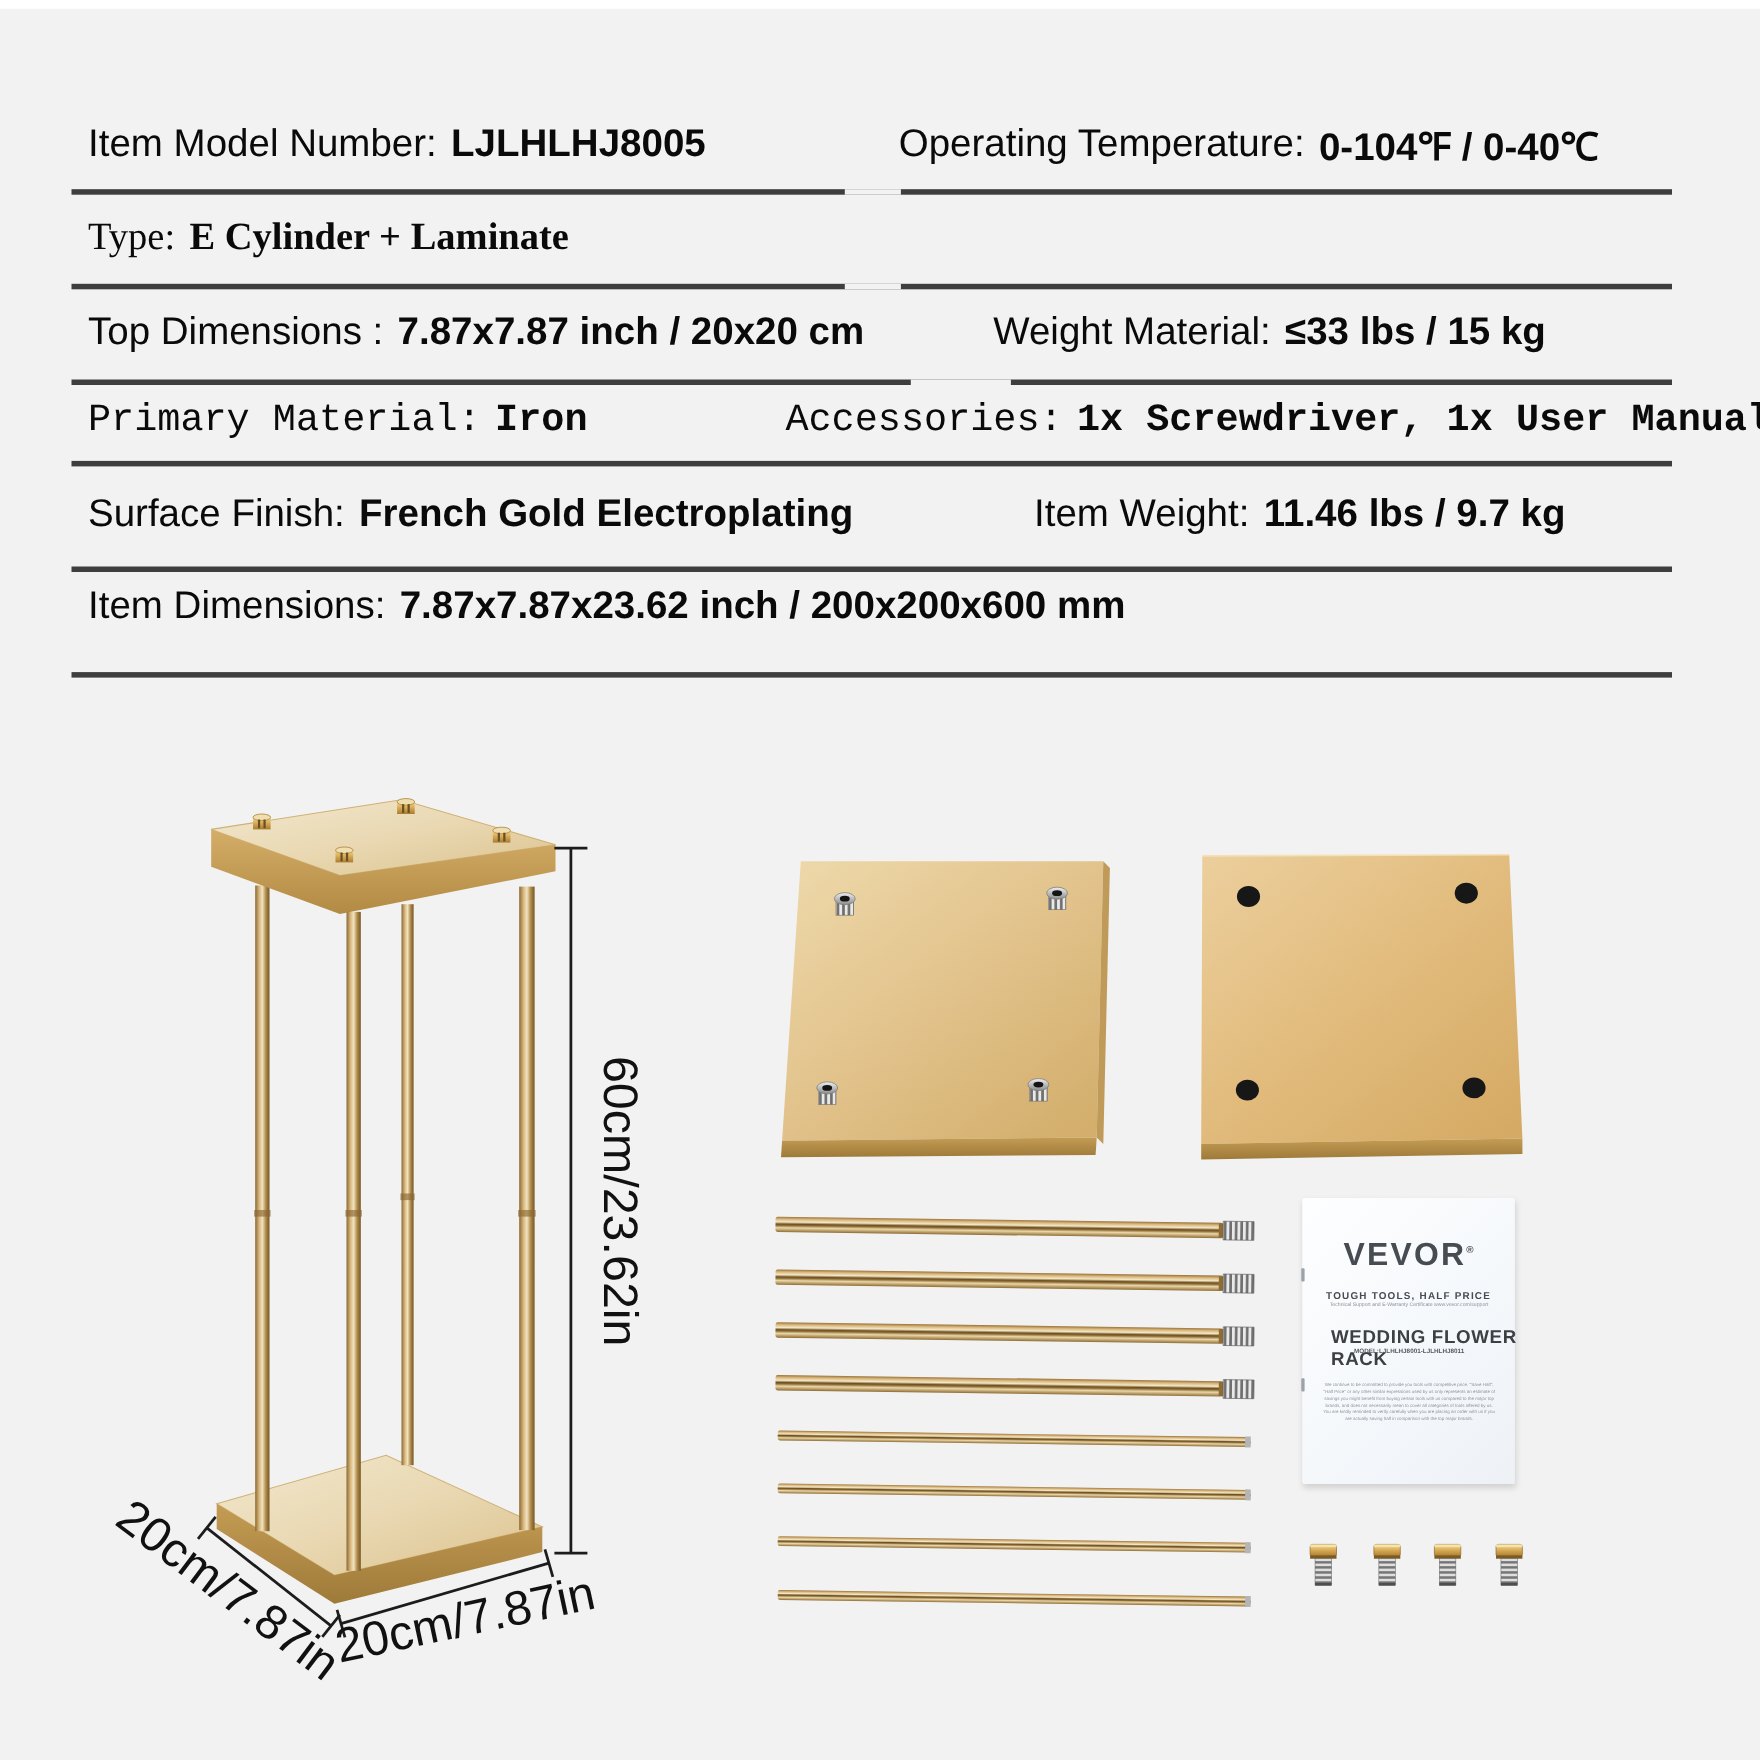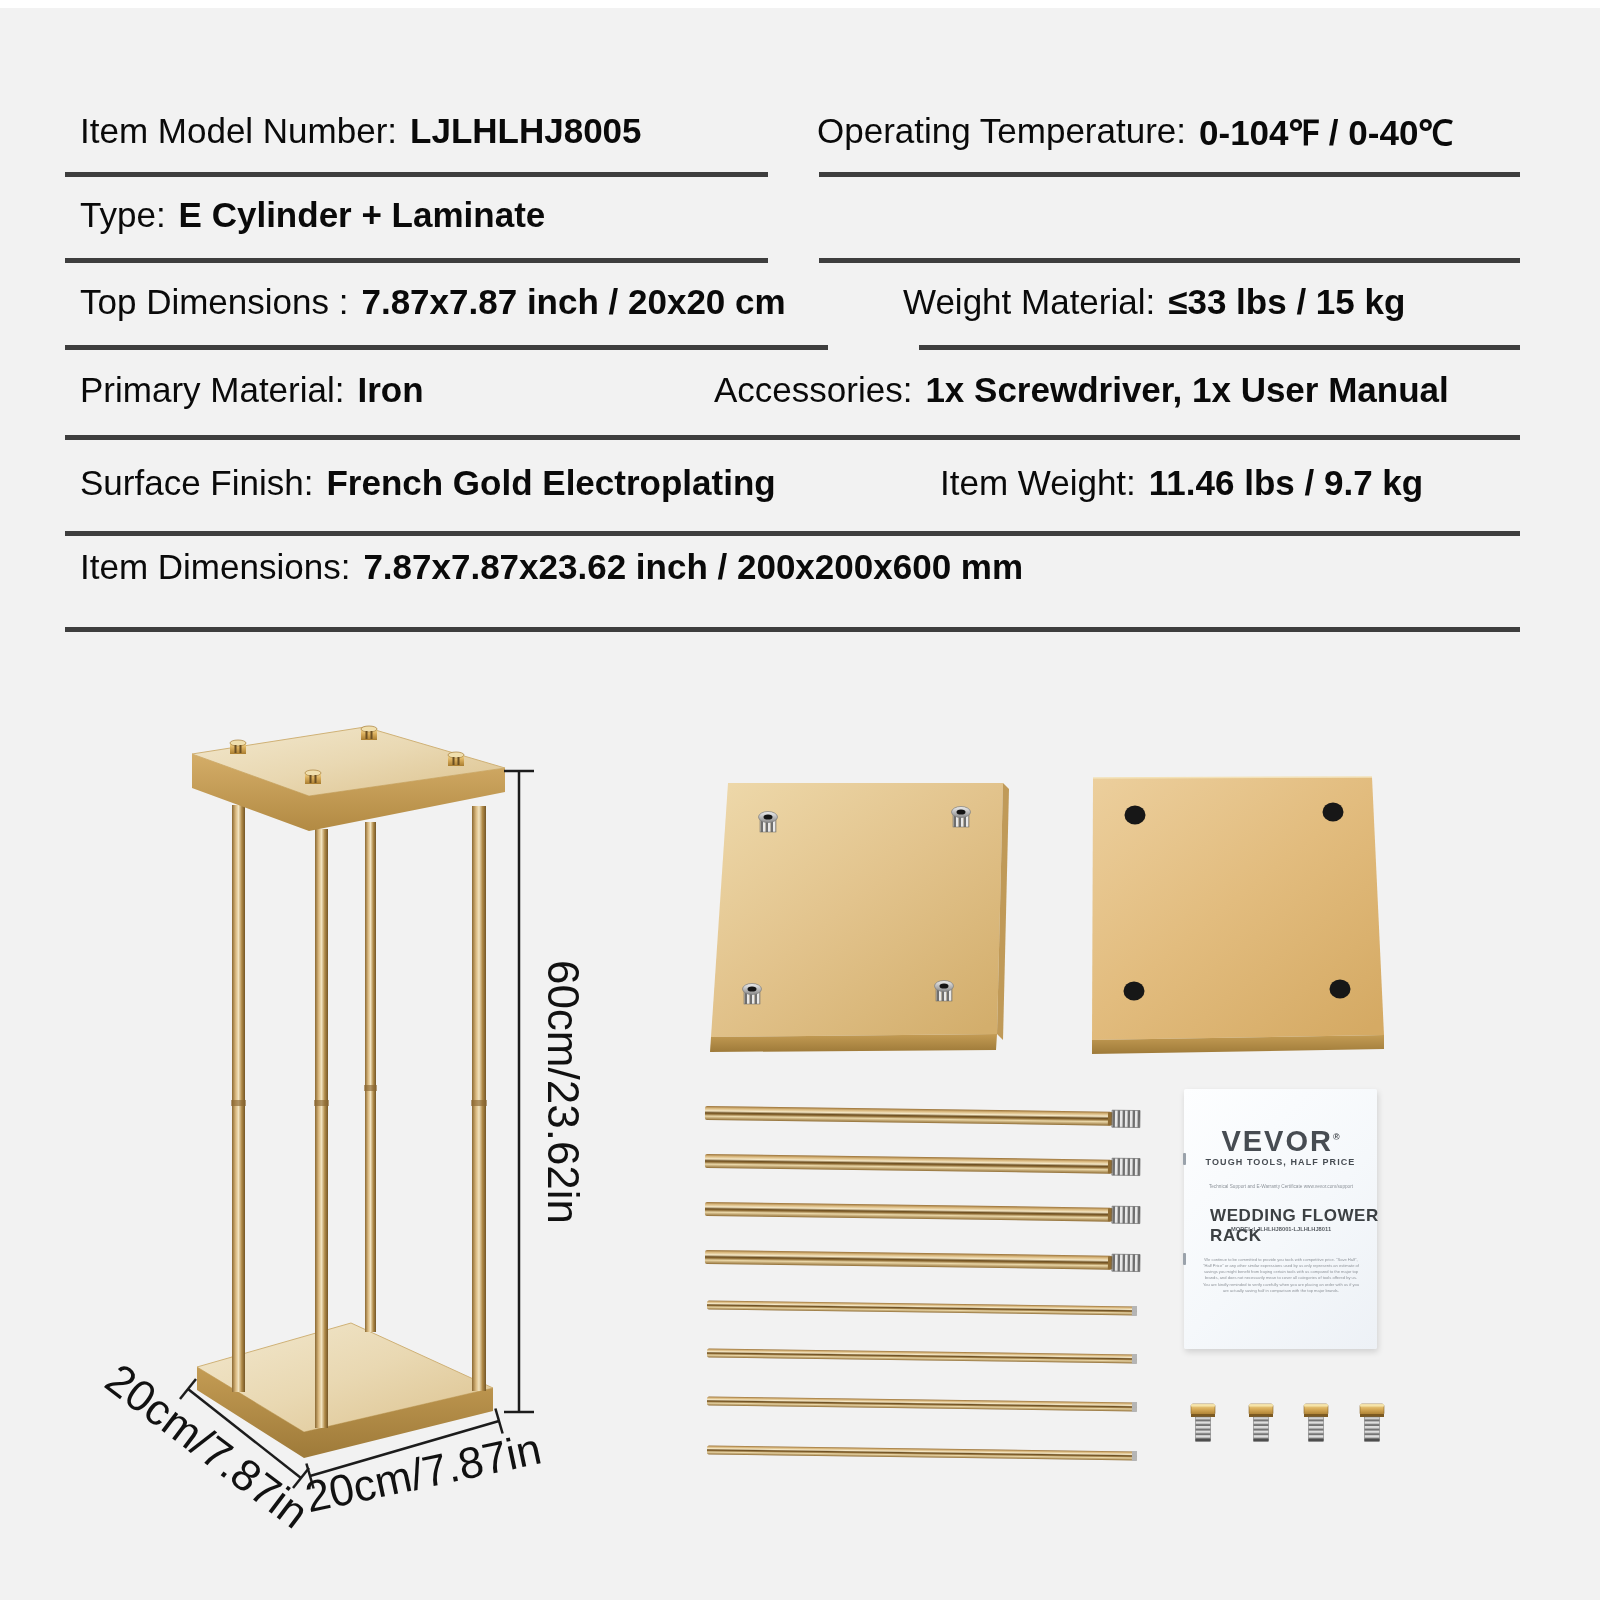--- a/index.html
+++ b/index.html
@@ -6,23 +6,23 @@
   .canvas{
     position:relative;width:1600px;height:1600px;background:#f2f2f2;
     font-family:"Liberation Sans",sans-serif;color:#0a0a0a;overflow:hidden;
   }
   .top-strip{position:absolute;left:0;top:0;width:1600px;height:8px;background:#ffffff;}
 
   
   .spec-table{position:absolute;left:65px;top:95px;width:1455px;}
   .row{position:relative;box-sizing:border-box;border-bottom:5px solid #3e3e3e;}
   .row.r1{height:82px;text-align:center;}
-  .row.r2{height:86px;}
+  .row.r2{height:86px;font-family:Liberation Serif, serif;}
   .row.r3{height:87px;}
-  .row.r4{height:90px;}
+  .row.r4{height:74px;font-family:Liberation Mono, monospace;}
   .row.r5{height:96px;}
   .row.r6{height:96px;}
   .row.r6{padding-bottom:32px;}
   .row .cell{position:absolute;top:0;bottom:5px;display:flex;align-items:center;white-space:nowrap;}
   .row .cell.left{left:15px;}
   .row.r6 .cell.left{bottom:30px;}
   .lbl{font-size:35px;font-weight:400;}
   .val{font-size:35px;font-weight:700;margin-left:13px;}
   
   .row.gap-a::after,.row.gap-b::after{
@@ -50,21 +50,21 @@
     box-shadow:1px 3px 6px rgba(0,0,0,0.14);border-radius:2px;
   }
   .manual::before,.manual::after{
     content:"";position:absolute;left:-1px;width:3px;height:12px;background:#9aa2ab;border-radius:1px;
   }
   .manual::before{top:64px;}
   .manual::after{top:164px;}
   .m-logo{position:absolute;top:36px;left:0;width:100%;text-align:center;
     font-weight:700;font-size:29px;letter-spacing:2px;color:#474c52;}
   .m-logo sup{font-size:9px;vertical-align:super;letter-spacing:0;}
-  .m-tagline{position:absolute;top:68px;left:0;width:100%;text-align:center;
+  .m-tagline{position:absolute;top:84px;left:0;width:100%;text-align:center;
     font-weight:700;font-size:9px;letter-spacing:1.1px;color:#474c52;}
   .m-support{position:absolute;top:95px;left:50%;width:220px;transform:translateX(-50%) scale(.78);
     transform-origin:center top;text-align:center;font-size:6px;color:#8d939a;white-space:nowrap;}
   .m-title{position:absolute;top:117px;left:0;width:100%;text-align:left;
     font-weight:700;font-size:17px;letter-spacing:.6px;color:#3c4043;margin-left:26px;}
   .m-model{position:absolute;top:137px;left:50%;width:220px;transform:translateX(-50%) scale(.82);
     transform-origin:center top;text-align:center;font-weight:700;font-size:7px;color:#565b61;}
   .m-disclaimer{position:absolute;top:168px;left:50%;width:234px;
     transform:translateX(-50%) scale(.68);transform-origin:center top;
     text-align:center;font-size:6px;line-height:1.5;color:#8f949a;filter:blur(.25px);}

